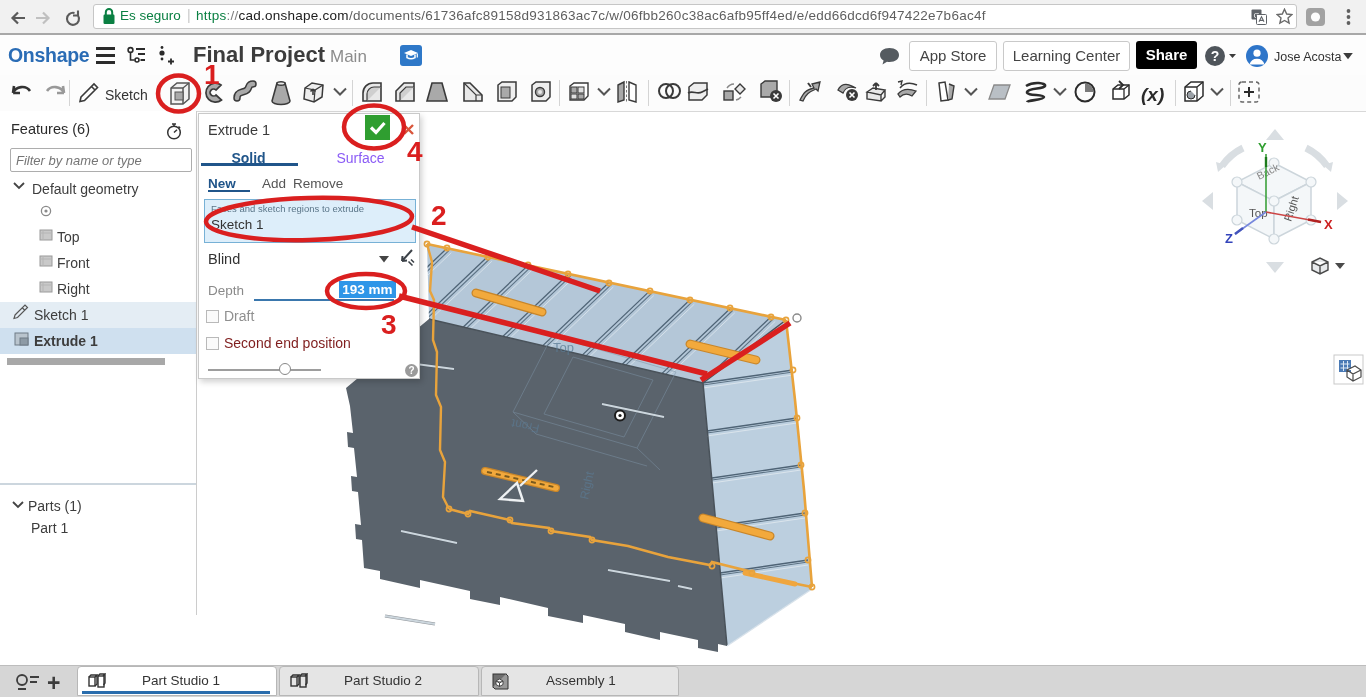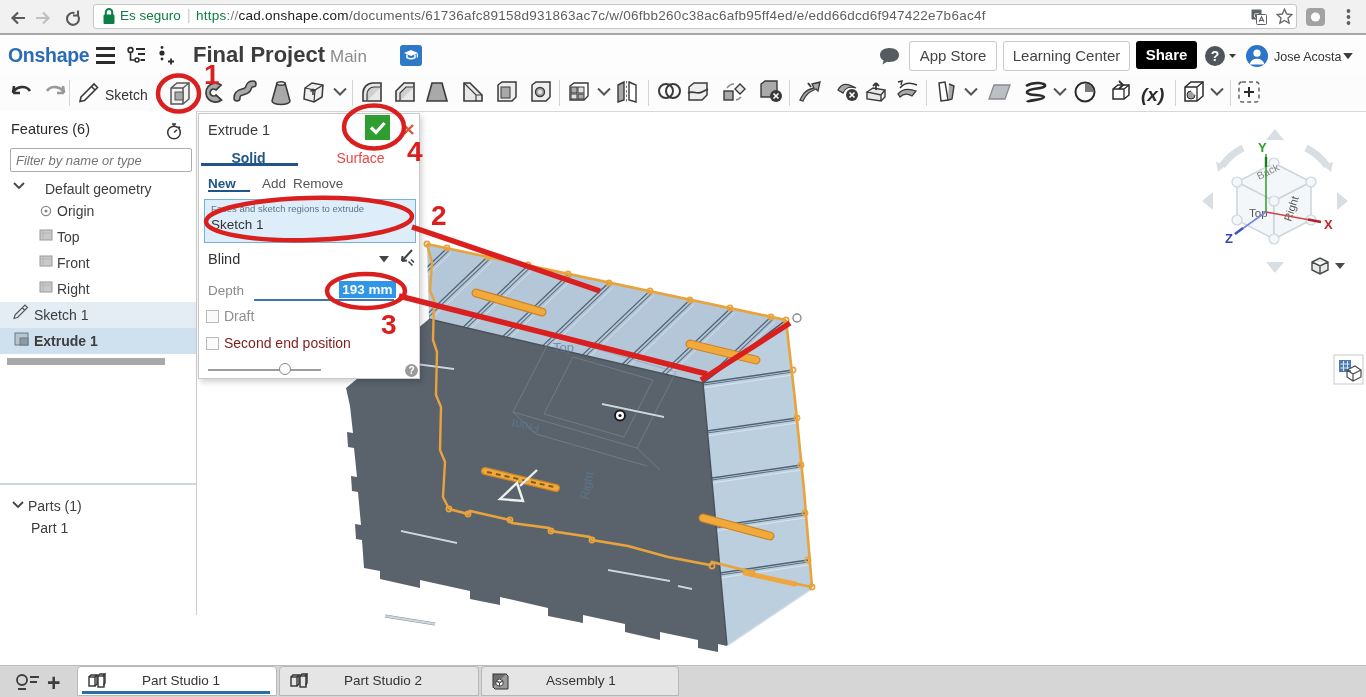--- a/index.html
+++ b/index.html
@@ -495,22 +495,21 @@
     </g>
   </svg>
 
 <div id="panel" class="abs">
   <div class="abs" style="left:11px;top:10px;font-size:14.5px;color:#2b2b2b;">Features (6)</div>
   <svg class="abs" style="left:166px;top:12px" width="16" height="17" viewBox="0 0 16 17">
     <circle cx="8" cy="9.5" r="6.3" fill="none" stroke="#333" stroke-width="1.5"></circle>
     <path d="M6 1 h4 M8 1 v2.2 M12.5 3.5 l1.6 1.8 M8 9.5 L11 6.8" stroke="#333" stroke-width="1.5" fill="none"></path>
   </svg>
   <input class="abs" style="left: 10px; top: 37px; width: 170px; height: 22px; border: 1px solid rgb(173, 173, 173); border-radius: 2px; font-style: italic; font-size: 13px; color: rgb(153, 153, 153); padding: 0px 5px; font-family: &quot;Liberation Sans&quot;, sans-serif;" placeholder="Filter by name or type">
-  <div class="prow" style="top:65px;"><span style="margin-left:45px">Default geometry</span></div>
-  <div class="prow" style="top:87px;"><span style="margin-left:57px">Origin</span></div>
+  <div class="prow" style="top:65px;"><span style="margin-left:32px">Default geometry</span></div>
   <div class="prow" style="top:113px;"><span style="margin-left:57px">Top</span></div>
   <div class="prow" style="top:139px;"><span style="margin-left:57px">Front</span></div>
   <div class="prow" style="top:165px;"><span style="margin-left:57px">Right</span></div>
   <div class="prow" style="top:191px;background:#e4edf4;"><span style="margin-left:34px">Sketch 1</span></div>
   <div class="prow" style="top:217px;background:#cfe0ef;font-weight:bold;"><span style="margin-left:34px">Extrude 1</span></div>
   <div class="abs" style="left:7px;top:247px;width:158px;height:7px;background:#a8a8a8;"></div>
   <svg class="abs" style="left:0;top:59px" width="196" height="200" viewBox="0 0 196 200">
     <path d="M14 13 l5 5 5-5" stroke="#444" stroke-width="1.8" fill="none"></path>
     <circle cx="46" cy="41" r="4.6" fill="none" stroke="#8a8a8a" stroke-width="1.3"></circle>
     <circle cx="46" cy="41" r="1.6" fill="#8a8a8a"></circle>
@@ -544,21 +543,21 @@
   <div class="abs" style="left:9px;top:8px;font-size:14.5px;color:#3a3a3a;">Extrude 1</div>
   <div class="abs" style="left:166px;top:1px;width:25px;height:25px;background:#2f9e30;">
     <svg width="25" height="25" viewBox="0 0 25 25">
         <path d="M6 12.5 l5 5 L19.5 8" stroke="#fff" stroke-width="3.2" fill="none"></path>
       </svg>
   </div>
   <svg class="abs" style="left:203px;top:9px" width="13" height="13" viewBox="0 0 13 13">
     <path d="M2 2 L11 11 M11 2 L2 11" stroke="#d9563b" stroke-width="2.4"></path>
   </svg>
   <div class="abs" style="left:0;top:36px;font-size:14px;font-weight:bold;color:#20558a;width:99px;text-align:center;">Solid</div>
-  <div class="abs" style="left:112px;top:36px;font-size:14px;color:#ef4444;width:99px;text-align:center;">Surface</div>
+  <div class="abs" style="left:112px;top:36px;font-size:14px;color:#8b5cf6;width:99px;text-align:center;">Surface</div>
   <div class="abs" style="left:2px;top:49px;width:97px;height:3px;background:#20558a;"></div>
   <div class="abs" style="left:9px;top:62px;font-size:13.5px;font-weight:bold;color:#20558a;">New</div>
   <div class="abs" style="left:9px;top:76px;width:42px;height:2px;background:#20558a;"></div>
   <div class="abs" style="left:63px;top:62px;font-size:13.5px;color:#555;">Add</div>
   <div class="abs" style="left:94px;top:62px;font-size:13.5px;color:#555;">Remove</div>
   <div class="abs" style="left:163px;top:62px;font-size:13.5px;color:#555;margin-top:44px;">Intersect</div>
   <div class="abs" style="left:5px;top:85px;width:212px;height:44px;background:#ddeefa;border:1px solid #77b1d6;box-sizing:border-box;">
     <div class="abs" style="left:6px;top:3px;font-size:9.5px;color:#5b7689;">Faces and sketch regions to extrude</div>
     <div class="abs" style="left:6px;top:17px;font-size:13.5px;color:#333;">Sketch 1</div>
   </div>

